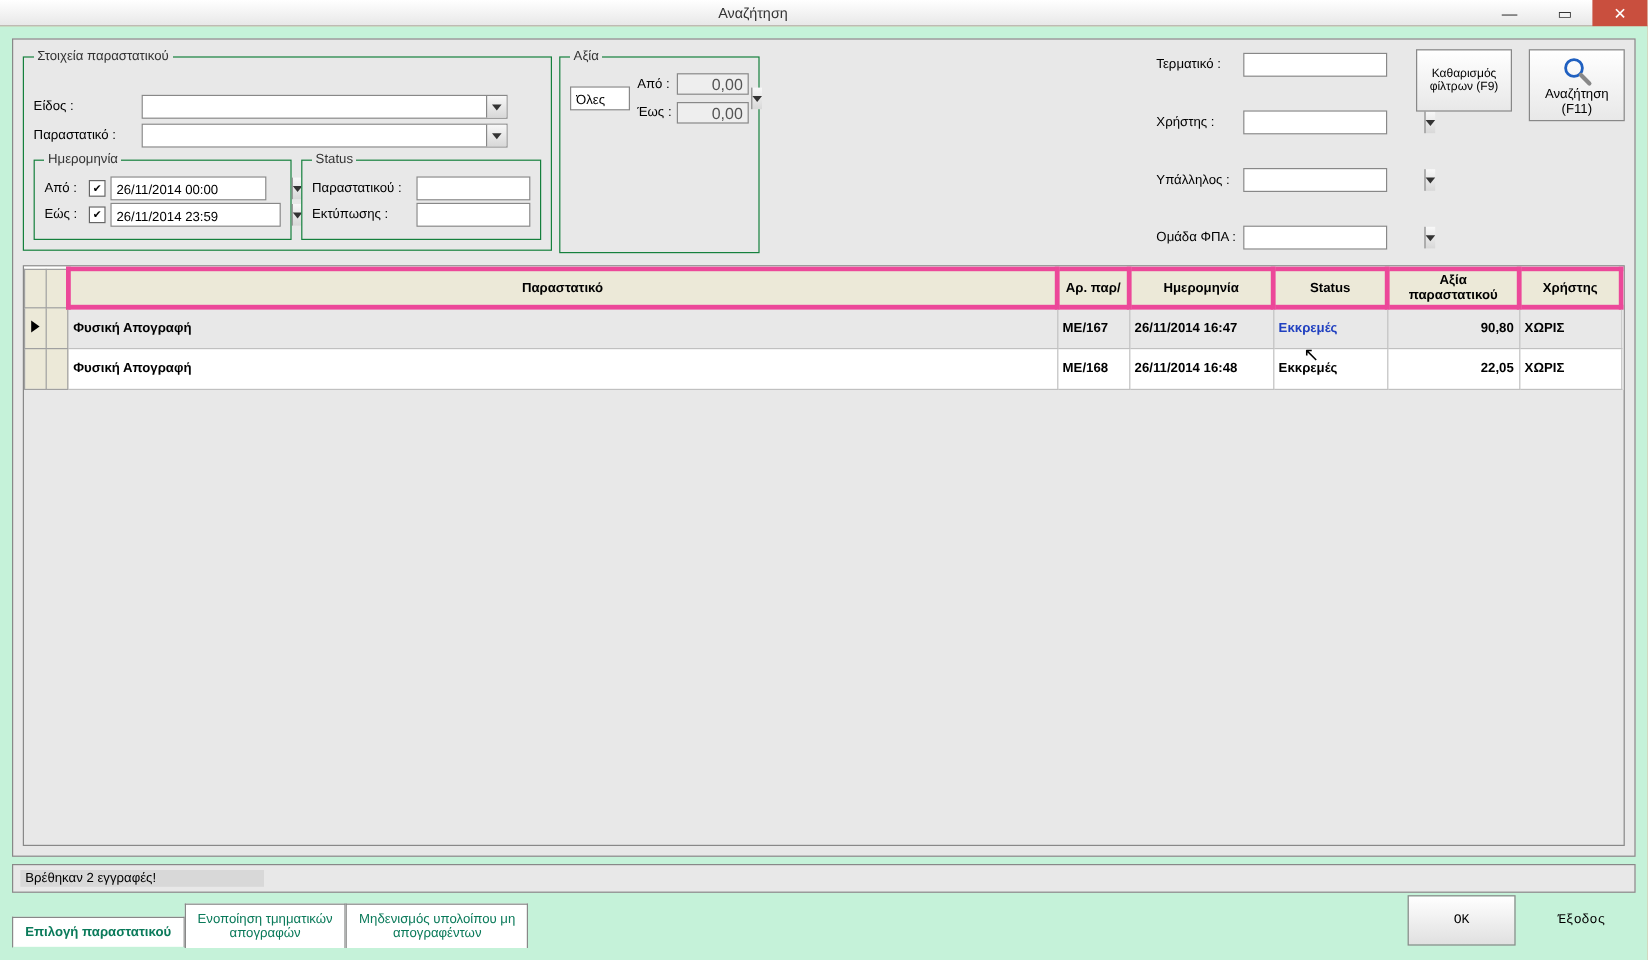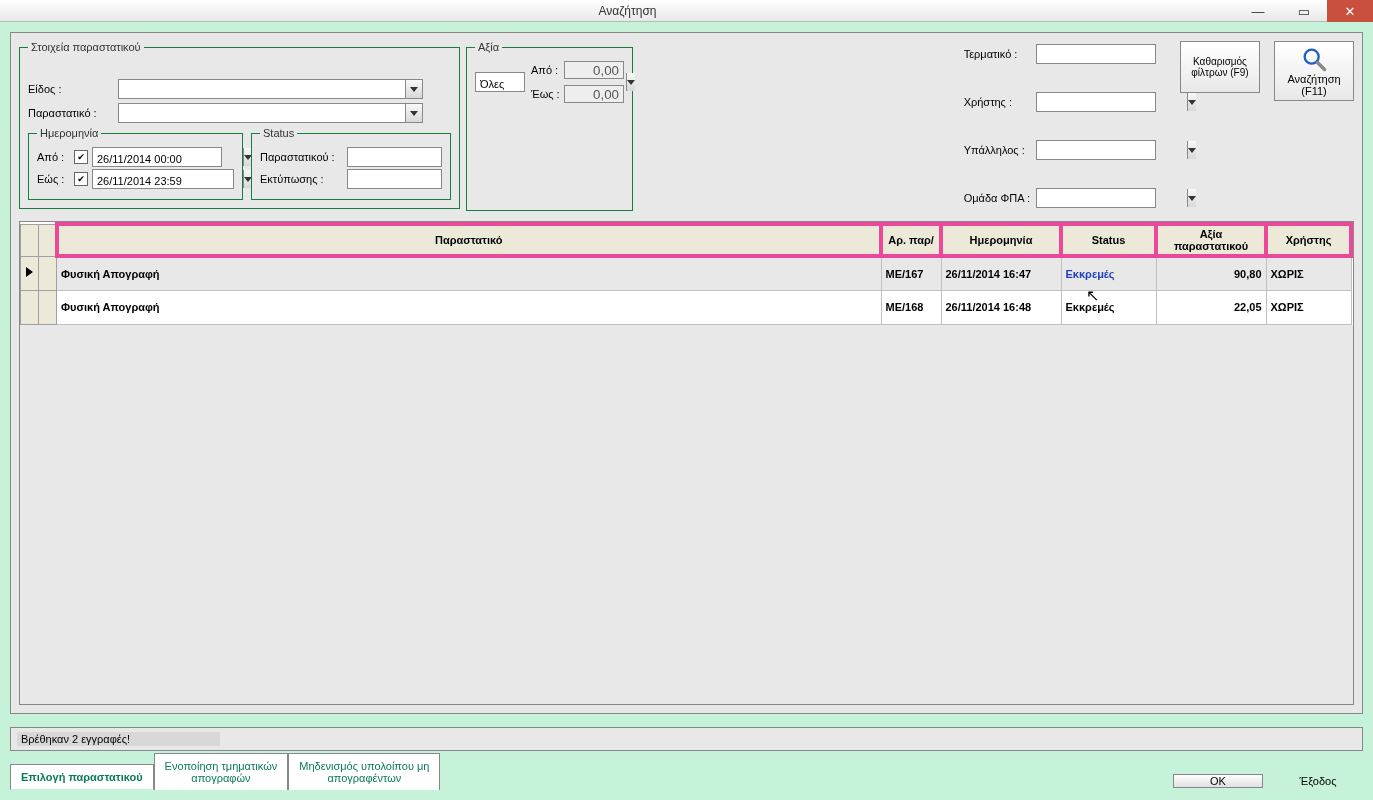--- a/index.html
+++ b/index.html
@@ -76,21 +76,21 @@
 
 
 .footer { position:absolute; left:10px; right:10px; bottom:10px; }
 .status-bar { border:1px solid #888; background:#e8e8e8; padding:4px 6px; height:24px; display:flex; align-items:center; }
 .status-bar .msg { background:#d8d8d8; padding:1px 90px 1px 4px; }
 .tab-row { display:flex; margin-top:2px; align-items:flex-end; }
 .tab { border:1px solid #888; border-bottom:none; padding:6px 10px; background:#fff; font-size:11px; text-align:center; min-width:130px; cursor:pointer; }
 .tab.active { color:#0a7a5a; font-weight:bold; border-bottom:1px solid #c5f2d9; }
 .tab.second { color:#0a7a5a; }
 .footer-btns { margin-left:auto; display:flex; gap:10px; align-items:center; padding-bottom:2px; }
-.btn { width:90px; height:14px; border:1px solid #888; background:linear-gradient(#fff,#e0e0e0); cursor:pointer; font-size:11px; }
+.btn { width:90px; height:42px; border:1px solid #888; background:linear-gradient(#fff,#e0e0e0); cursor:pointer; font-size:11px;font-family:Liberation Mono, monospace; }
 .btn.flat { border:none; background:transparent; }
 
 .cursor-fake { position:absolute; left:1086px; top:264px; font-size:16px; pointer-events:none; }
 .magnify-svg { width:28px; height:28px; }
 </style>
 </head>
 <body>
 
 <div class="window-chrome">
   <span class="window-icon"></span>

